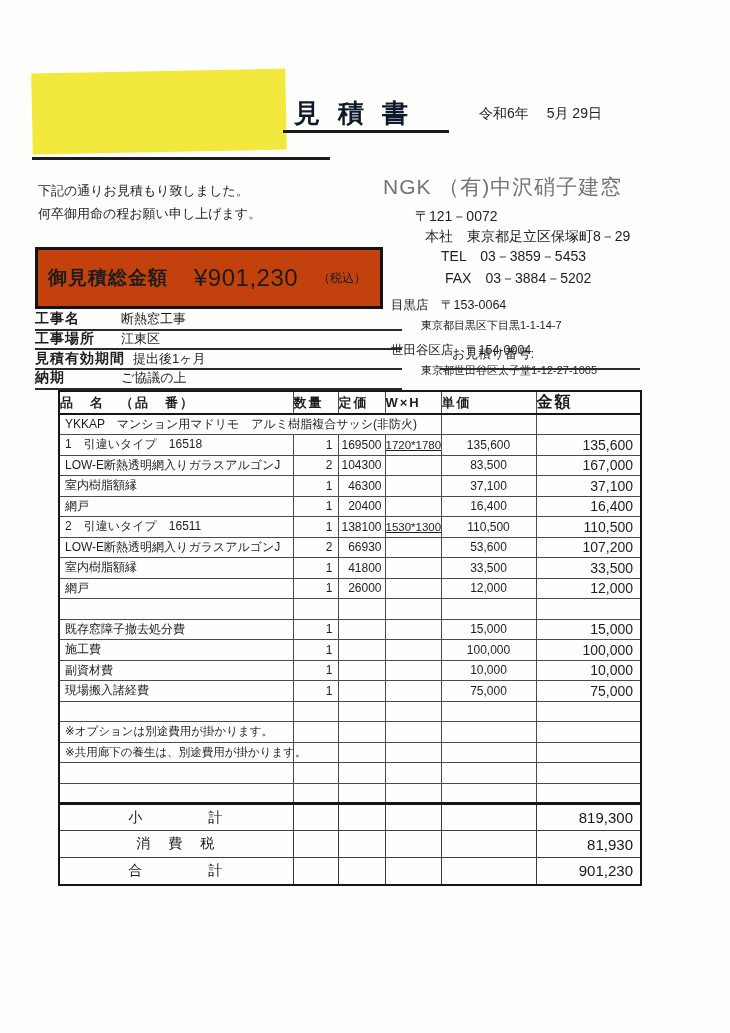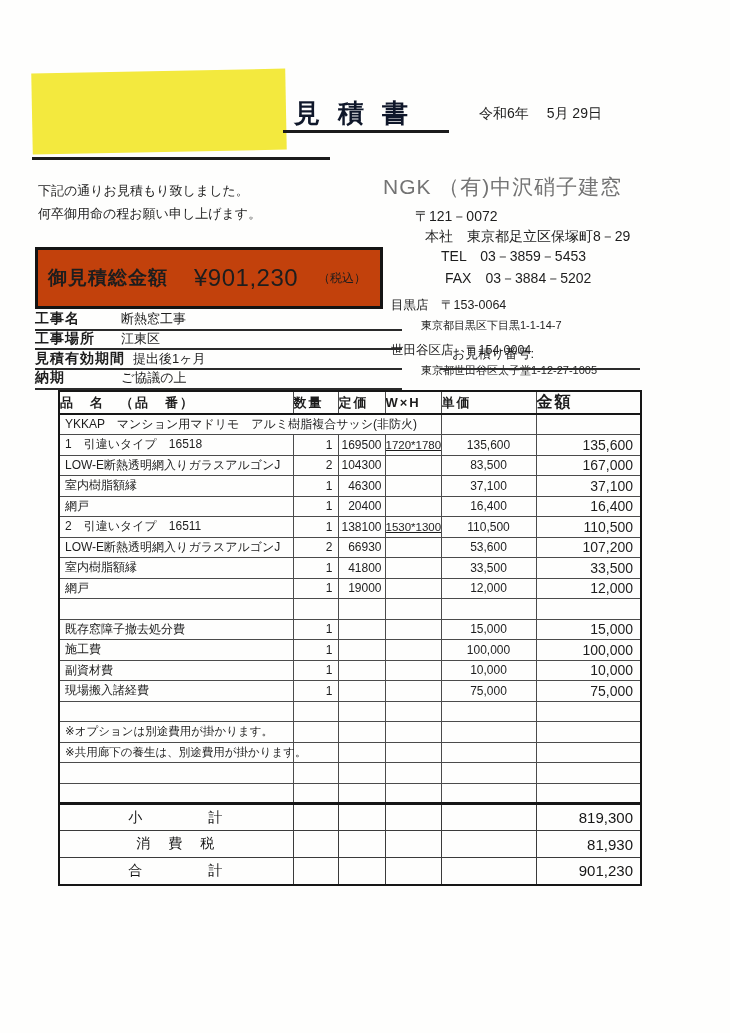--- a/index.html
+++ b/index.html
@@ -290,21 +290,21 @@
             <td class="c-name">室内樹脂額縁</td>
             <td class="c-qty">1</td>
             <td class="c-list">41800</td>
             <td class="c-wh"></td>
             <td class="c-unit">33,500</td>
             <td class="c-amt">33,500</td>
           </tr>
           <tr class="item">
             <td class="c-name">網戸</td>
             <td class="c-qty">1</td>
-            <td class="c-list">19000</td>
+            <td class="c-list">26000</td>
             <td class="c-wh"></td>
             <td class="c-unit">12,000</td>
             <td class="c-amt">12,000</td>
           </tr>
           <tr class="empty">
             <td class="c-name"></td>
             <td class="c-qty"></td>
             <td class="c-list"></td>
             <td class="c-wh"></td>
             <td class="c-unit"></td>

